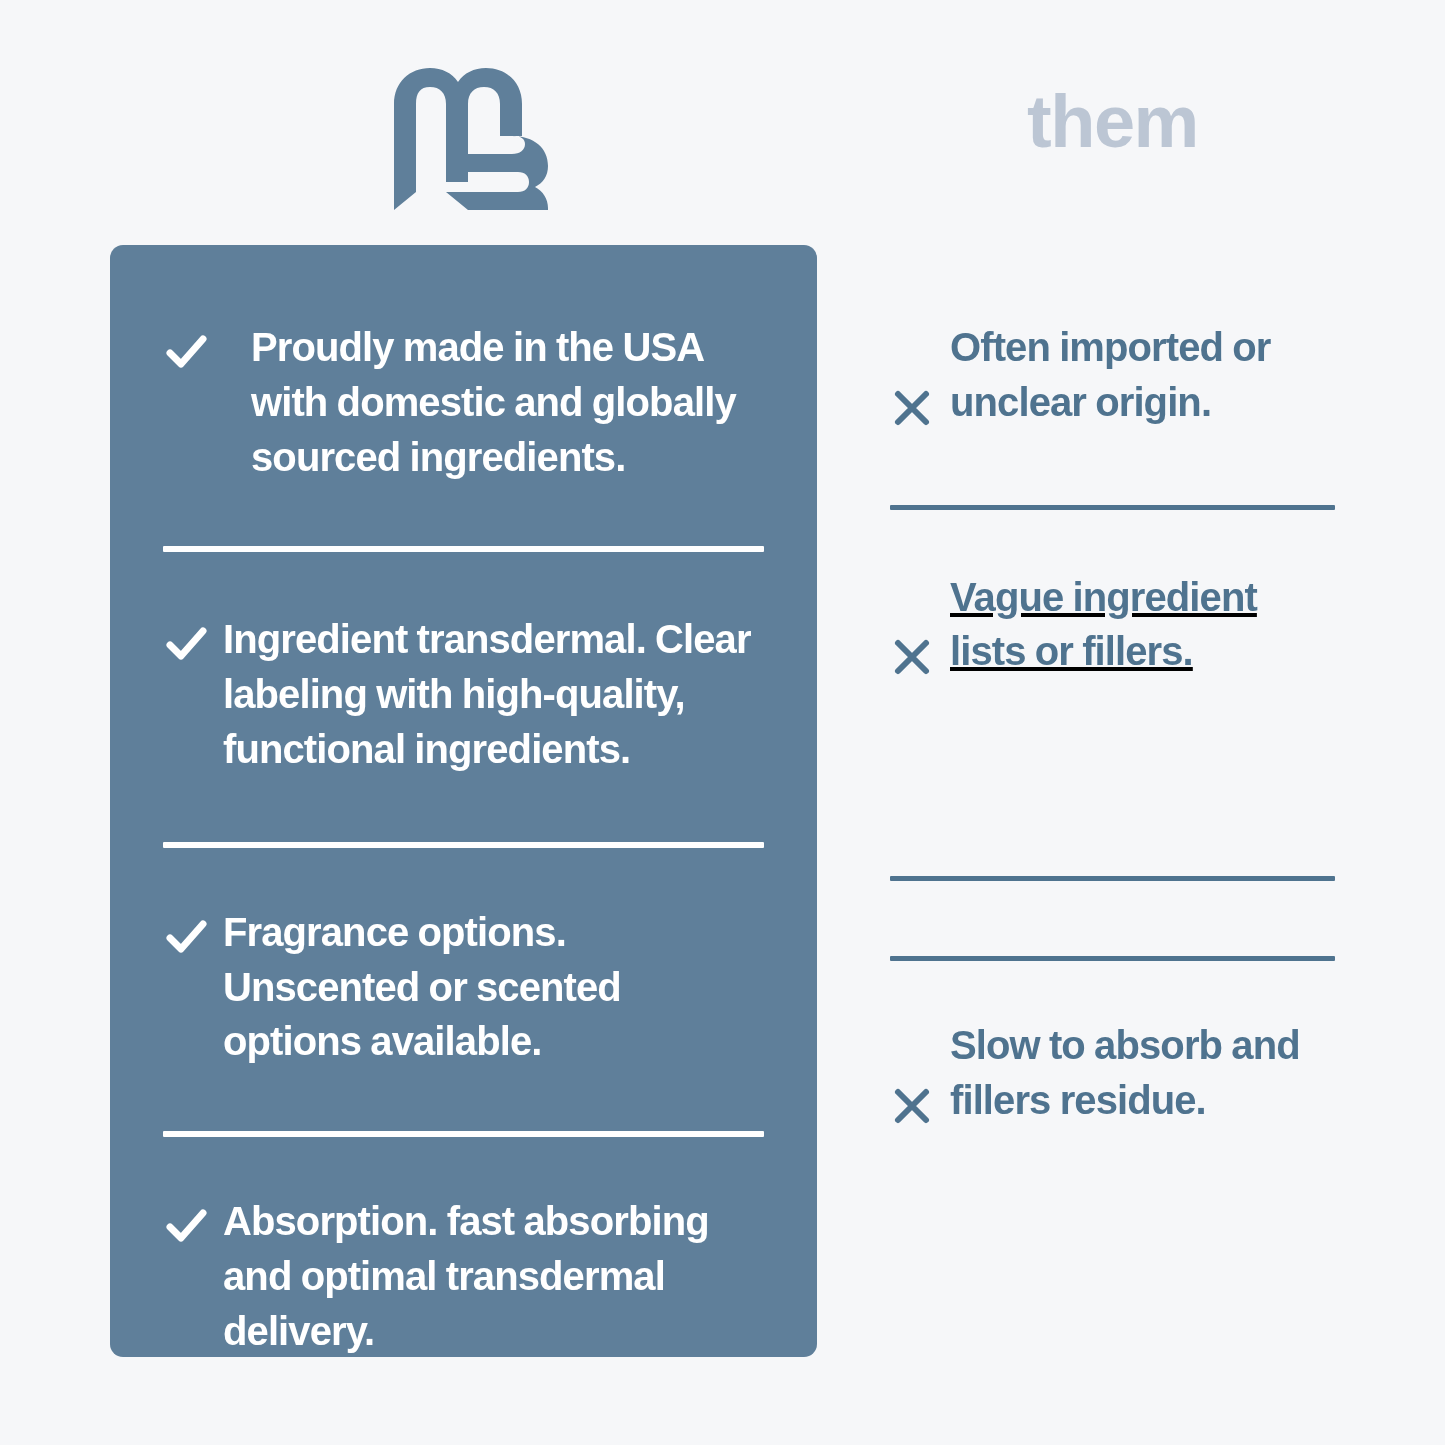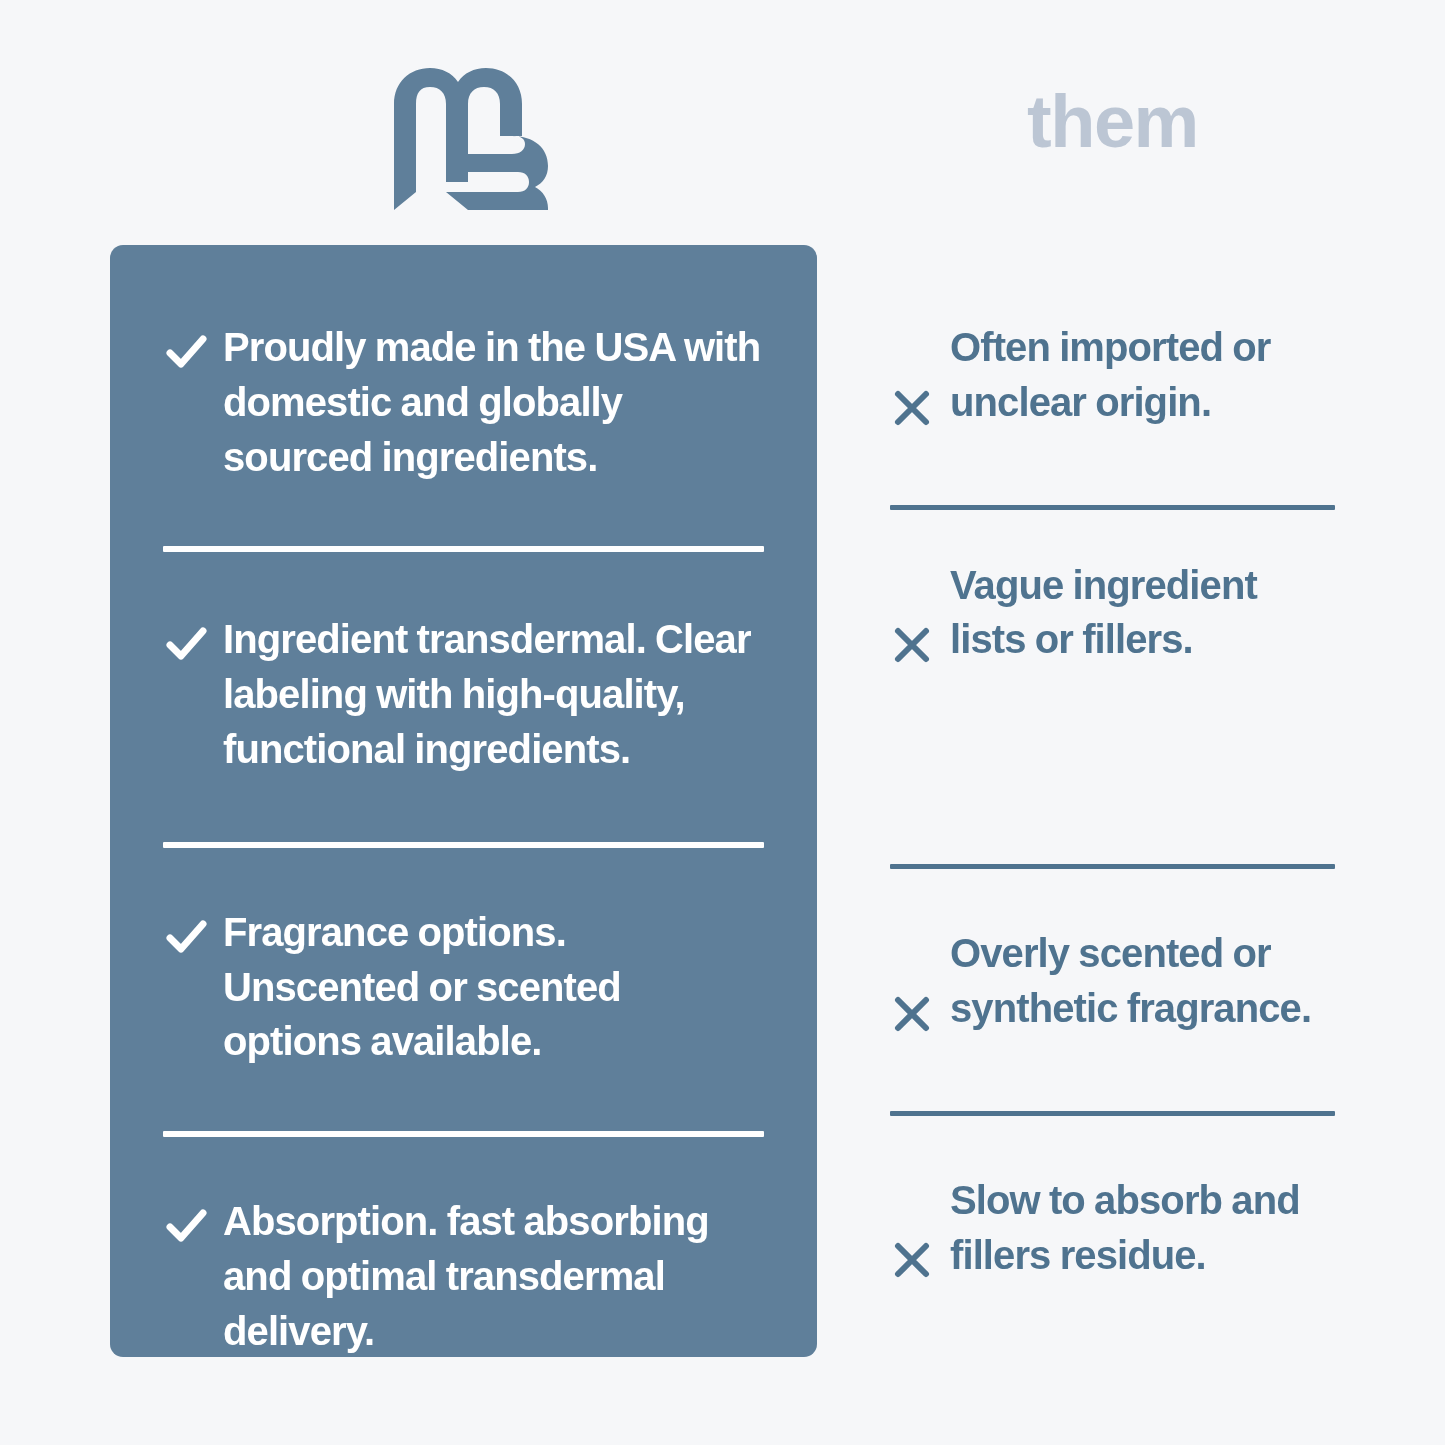--- a/index.html
+++ b/index.html
@@ -73,21 +73,21 @@
     display: flex;
     flex-direction: column;
   }
 
   .us-row {
     display: flex;
     align-items: flex-start;
     flex: 0 0 auto;
   }
 
-  .us-row-1 { margin-top: 75px; }
+  .us-row-1 { margin-top: 75px; gap: 28px; }
   .us-row-2 { margin-top: 60px; }
   .us-row-3 { margin-top: 57px; }
   .us-row-4 { margin-top: 57px; }
 
   .check-icon {
     flex: 0 0 auto;
     width: 46px;
     height: 46px;
     margin-top: 8px;
     margin-right: 14px;
@@ -125,21 +125,21 @@
     flex-direction: column;
   }
 
   .them-row {
     display: flex;
     align-items: flex-end;
     flex: 0 0 auto;
   }
 
   .them-row-1 { margin-top: 75px; }
-  .them-row-2 { margin-top: 48px; }
+  .them-row-2 { margin-top: 60px; text-decoration: underline; }
   .them-row-3 { margin-top: 57px; }
   .them-row-4 { margin-top: 57px; }
 
   .x-icon {
     flex: 0 0 auto;
     width: 44px;
     height: 44px;
     margin-top: 10px;
     margin-right: 16px;
   }
@@ -249,28 +249,20 @@
       <span class="x-icon">
         <svg viewBox="0 0 44 44" width="44" height="44" aria-hidden="true">
           <path d="M8 8 L36 36 M36 8 L8 36" fill="none" stroke="#4f738f" stroke-width="6" stroke-linecap="round"></path>
         </svg>
       </span>
       <span class="them-text">Vague ingredient lists or fillers.</span>
     </div>
 
     <div class="them-divider them-div-2"></div>
 
-    <div class="them-row them-row-3">
-      <span class="x-icon">
-        <svg viewBox="0 0 44 44" width="44" height="44" aria-hidden="true">
-          <path d="M8 8 L36 36 M36 8 L8 36" fill="none" stroke="#4f738f" stroke-width="6" stroke-linecap="round"></path>
-        </svg>
-      </span>
-      <span class="them-text">Overly scented or synthetic fragrance.</span>
-    </div>
 
     <div class="them-divider them-div-3"></div>
 
     <div class="them-row them-row-4">
       <span class="x-icon">
         <svg viewBox="0 0 44 44" width="44" height="44" aria-hidden="true">
           <path d="M8 8 L36 36 M36 8 L8 36" fill="none" stroke="#4f738f" stroke-width="6" stroke-linecap="round"></path>
         </svg>
       </span>
       <span class="them-text">Slow to absorb and fillers residue.</span>

